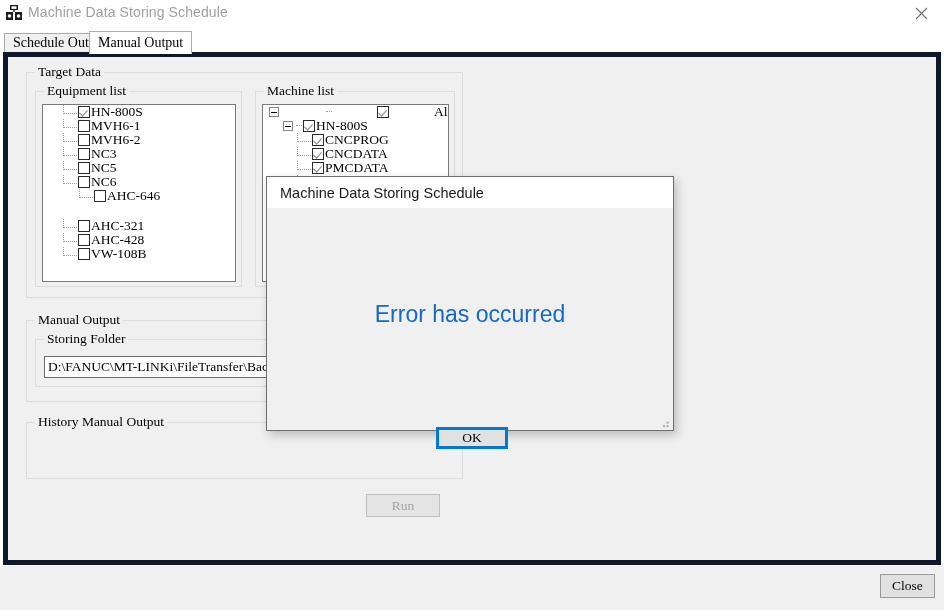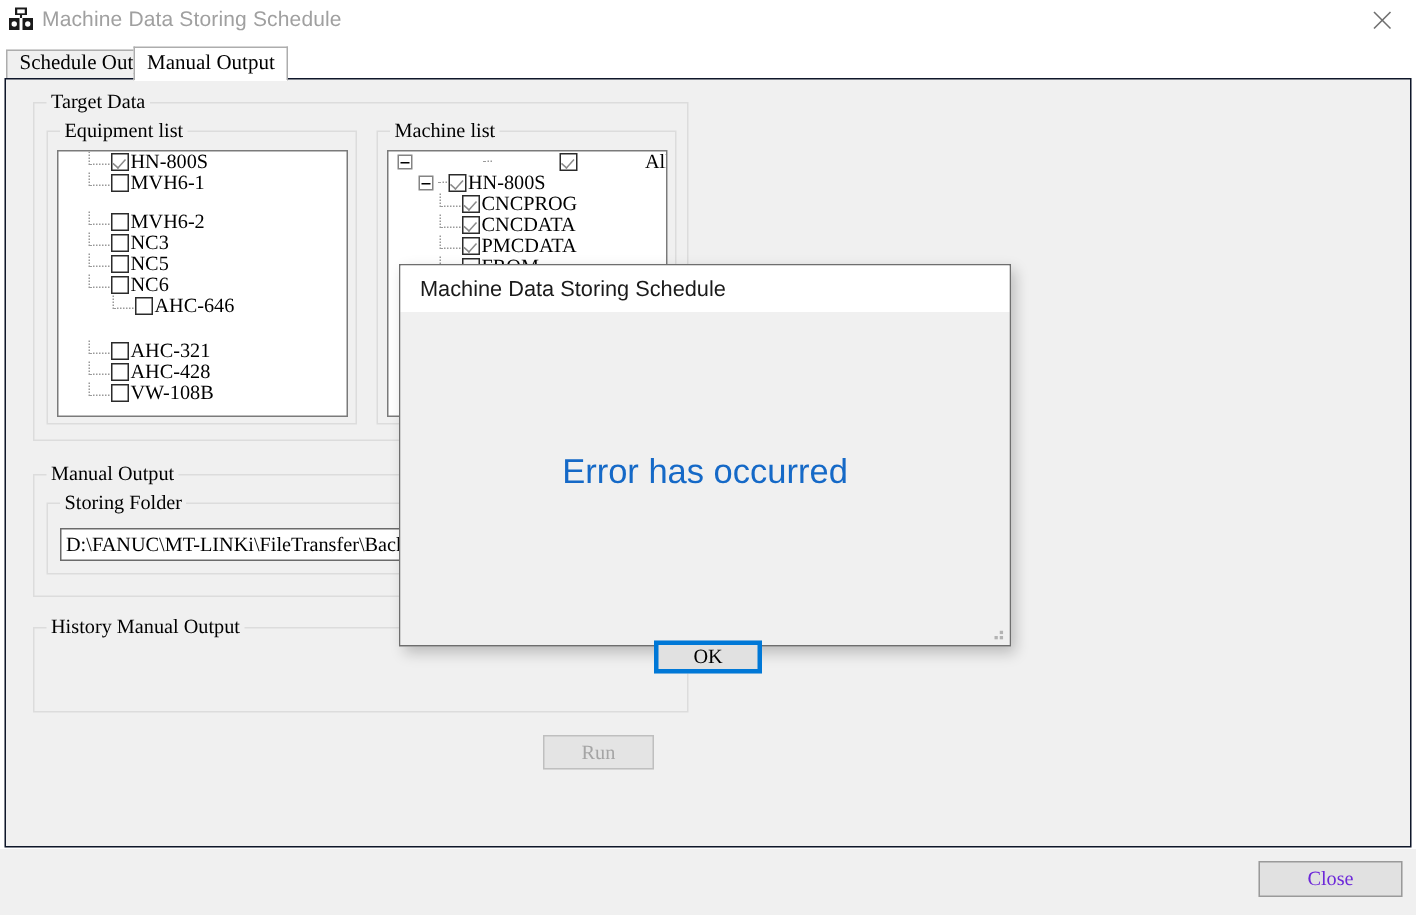--- a/index.html
+++ b/index.html
@@ -65,21 +65,21 @@
     background: #ffffff;
     border-bottom: 1px solid #ffffff;
     z-index: 3;
   }
 
   
   .tabpage {
     position: absolute; left: 3px; top: 52px;
     width: 938px; height: 513px;
     box-sizing: border-box;
-    border: 1px solid #0f172a;
+    border: 5px solid #0f172a;
     background: #f0f0f0;
   }
 
   
   .group {
     position: absolute;
     box-sizing: border-box;
     border: 1px solid #dcdcdc;
   }
   .group > .group-label {
@@ -205,27 +205,27 @@
   }
 
   
   .footer {
     position: absolute; left: 0; top: 566px;
     width: 944px; height: 44px;
     background: #f0f0f0;
   }
   .btn-close {
     position: absolute; right: 9px; top: 8px;
-    width: 96px; height: 24px;
+    width: 55px; height: 24px;
     box-sizing: border-box;
     background: #e1e1e1;
     border: 1px solid #9a9a9a;
     font-family: "Liberation Serif", serif;
     font-size: 13.5px;
-    color: #6d28d9;
+    color: #000000;
     display: flex; align-items: center; justify-content: center;
     cursor: default;
     margin-left: 20px;
   }
 
   
   .dialog {
     position: absolute;
     left: 266px; top: 176px;
     width: 408px; height: 255px;
@@ -323,21 +323,21 @@
             <div class="tnode indent-2" style="margin-top: 0px;">
               <span class="leafline"></span>
               <span class="cbox checked"></span>
               <span class="lbl">HN-800S</span>
             </div>
             <div class="tnode indent-2" style="margin-top: 0px;">
               <span class="leafline"></span>
               <span class="cbox"></span>
               <span class="lbl">MVH6-1</span>
             </div>
-            <div class="tnode indent-2" style="margin-top: 12px;">
+            <div class="tnode indent-2" style="margin-top: 0px;">
               <span class="leafline"></span>
               <span class="cbox"></span>
               <span class="lbl">MVH6-2</span>
             </div>
             <div class="tnode indent-2" style="margin-top: 0px;">
               <span class="leafline"></span>
               <span class="cbox"></span>
               <span class="lbl">NC3</span>
             </div>
             <div class="tnode indent-2" style="margin-top: 0px;">

